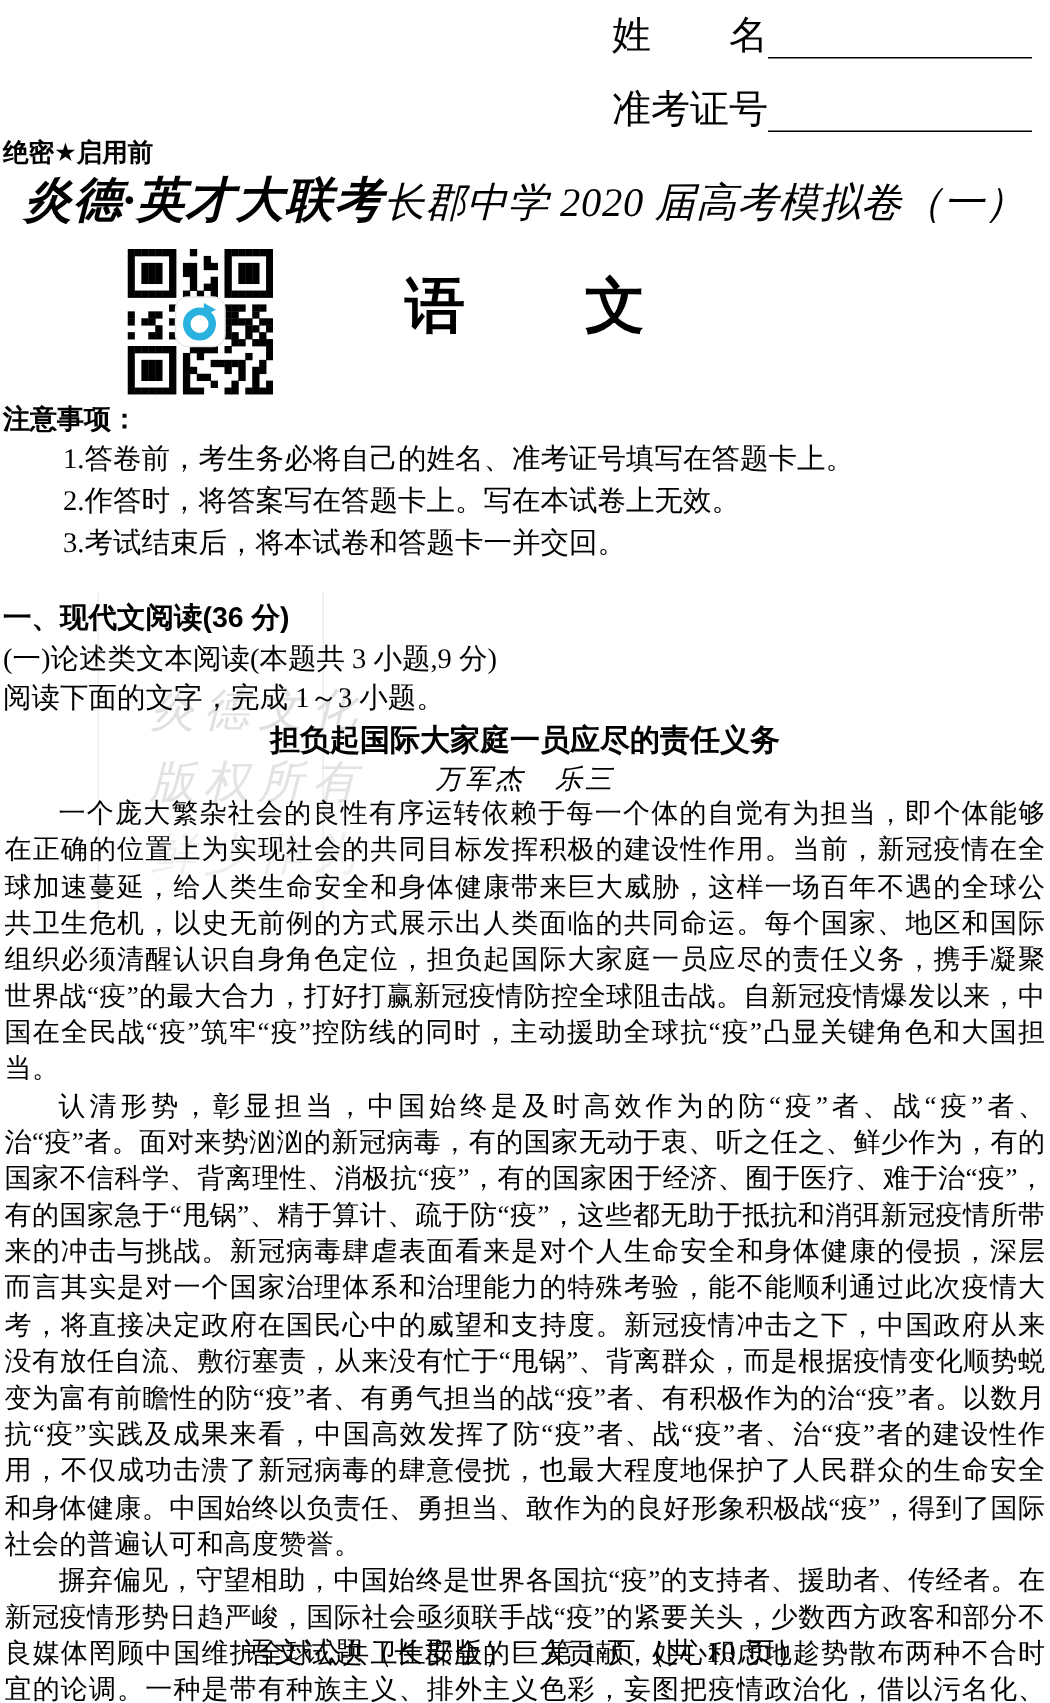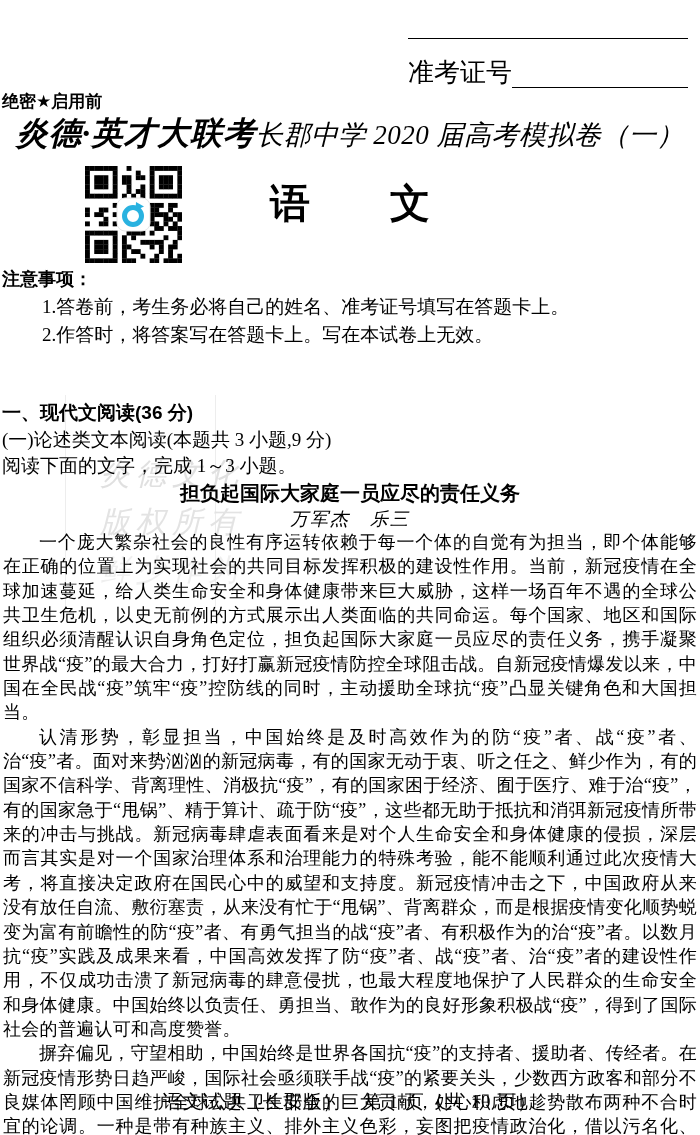--- a/index.html
+++ b/index.html
@@ -51,20 +51,21 @@
 <div class="page">
 
   <div class="wm-box"></div>
   <div class="watermark">
     <div class="wm1">炎德文化</div>
     <div class="wm2">版权所有</div>
     <div class="wm3">鲜少作为</div>
   </div>
 
   <div class="field-row row-name">
+    <span class="flabel">姓　　名</span>
     <span class="fline"></span>
   </div>
   <div class="field-row row-ticket">
     <span class="flabel">准考证号</span>
     <span class="fline"></span>
   </div>
 
   <div class="secrecy">绝密★启用前</div>
 
   <div class="main-title">
@@ -276,20 +277,21 @@
       </svg>
   </div>
 
   <div class="subject">语　　文</div>
 
   <div class="notice">
     <h3 class="notice-h">注意事项：</h3>
     <ul class="notice-items">
       <li>1.答卷前，考生务必将自己的姓名、准考证号填写在答题卡上。</li>
       <li>2.作答时，将答案写在答题卡上。写在本试卷上无效。</li>
+      <li>3.考试结束后，将本试卷和答题卡一并交回。</li>
     </ul>
   </div>
 
   <div class="section">
     <div class="sec-part">一、现代文阅读(36 分)</div>
     <div class="sec-sub">(一)论述类文本阅读(本题共 3 小题,9 分)</div>
     <div class="sec-instr">阅读下面的文字，完成 1～3 小题。</div>
   </div>
 
   <div class="article-title">担负起国际大家庭一员应尽的责任义务</div>

